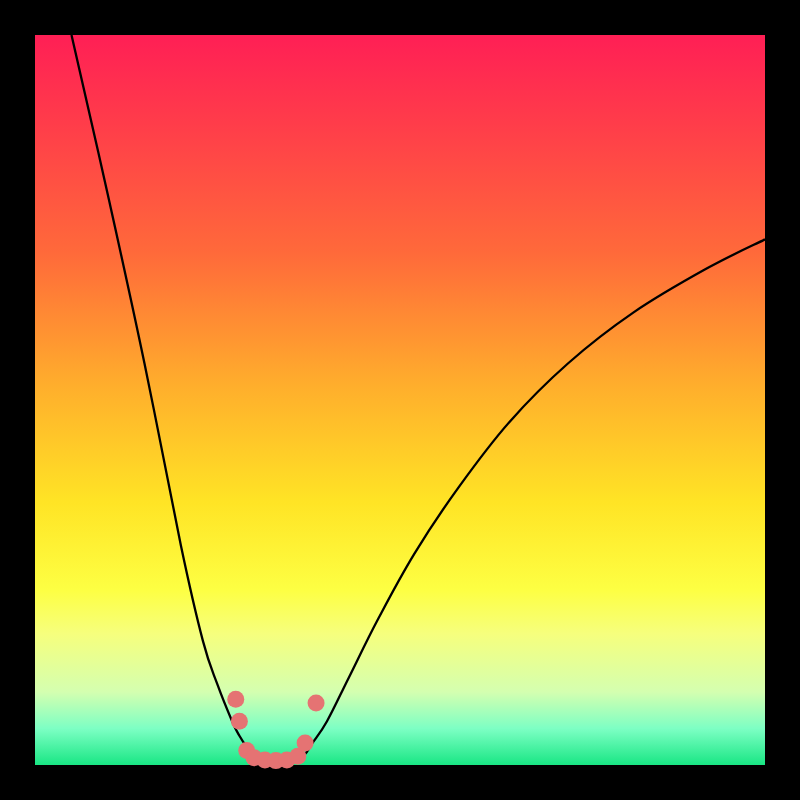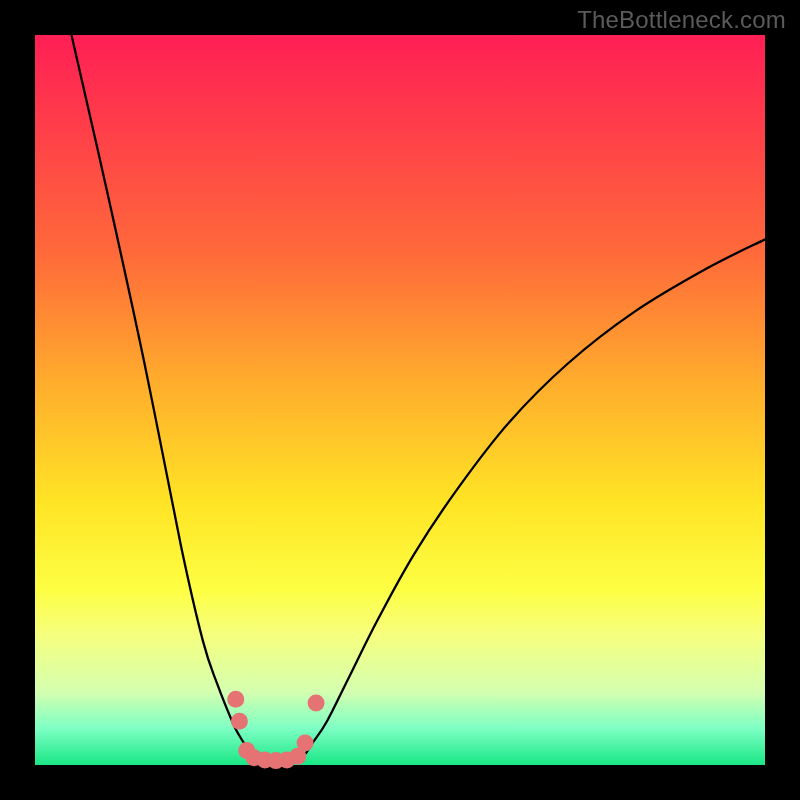--- a/index.html
+++ b/index.html
@@ -53,21 +53,20 @@
     top: 0;
     width: 730px;
     height: 730px;
     overflow: visible;
   }
 </style>
 </head>
 <body>
 
 <div class="frame">
-  <div class="attrib">TheBottleneck.com</div>
 
   <div class="plot-area">
     <svg class="curves" viewBox="0 0 730 730" preserveAspectRatio="none">
       <g>
         <path d="M36.5,0 C 43.07,28.908 59.86,101.47000000000003 73,160.60000000000002 C 86.14,219.73000000000002 96.36,265.42799999999994 109.5,328.49999999999994 C 122.64,391.57199999999995 135.488,461.068 146,511 C 156.512,560.932 161.33,580.934 167.9,605.9 C 174.47,630.866 177.244,635.246 182.5,649.7 C 187.756,664.1540000000001 193.15800000000002,677.0020000000001 197.10000000000002,686.2 C 201.04200000000003,695.398 201.77200000000002,696.2009999999999 204.4,700.8 C 207.028,705.399 209.072,708.465 211.7,711.75 C 214.32799999999997,715.035 216.37199999999999,717.079 219,719.05 C 221.62800000000001,721.021 224.98600000000002,722.043 226.3,722.7" fill="none" stroke="#000000" stroke-width="2.3"></path>
         <path d="M262.8,722.7 C 264.11400000000003,722.043 267.47200000000004,721.678 270.1,719.05 C 272.728,716.4219999999999 273.45799999999997,714.013 277.4,708.1 C 281.342,702.187 285.43,698.0260000000001 292,686.2 C 298.57,674.374 304.702,660.7959999999999 313.9,642.4 C 323.09799999999996,624.004 331.27399999999994,606.338 343.09999999999997,584 C 354.926,561.662 365.146,541.952 379.6,518.3 C 394.05400000000003,494.64799999999997 406.318,476.252 423.4,452.6 C 440.48199999999997,428.94800000000004 454.79,409.23800000000006 474.5,386.90000000000003 C 494.21,364.562 510.562,348.2099999999999 532.9,328.49999999999994 C 555.2379999999999,308.78999999999996 573.6339999999999,294.48199999999997 598.5999999999999,277.4 C 623.5659999999999,260.318 647.948,246.73999999999995 671.6,233.59999999999997 C 695.2520000000001,220.45999999999998 719.488,209.65599999999998 730,204.39999999999998" fill="none" stroke="#000000" stroke-width="2.3"></path>
       </g>
       <g>
           <circle cx="200.75000000000003" cy="664.3" r="8.5" fill="#e57373"></circle>
           <circle cx="204.4" cy="686.2" r="8.5" fill="#e57373"></circle>

